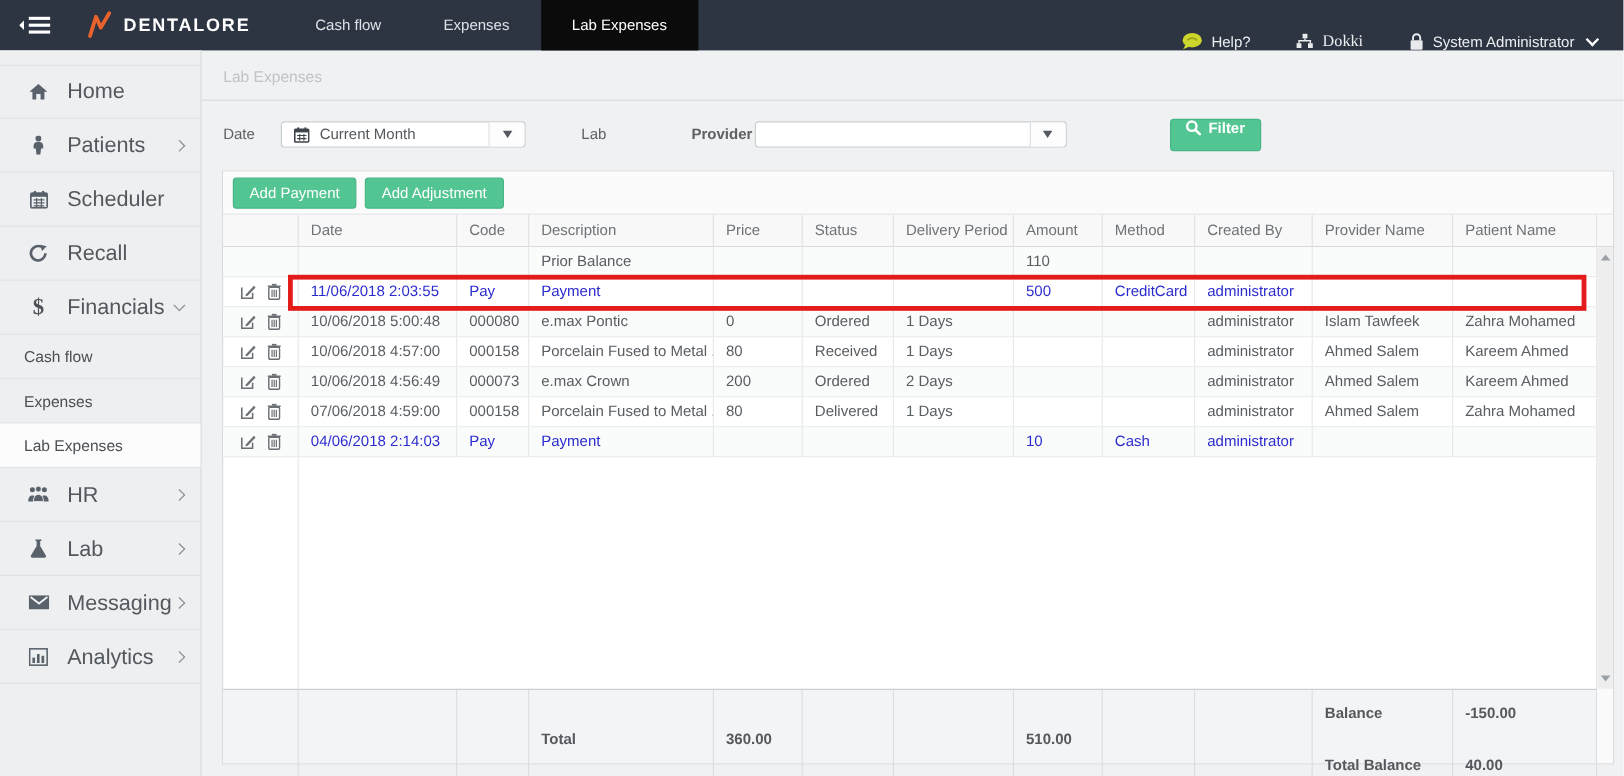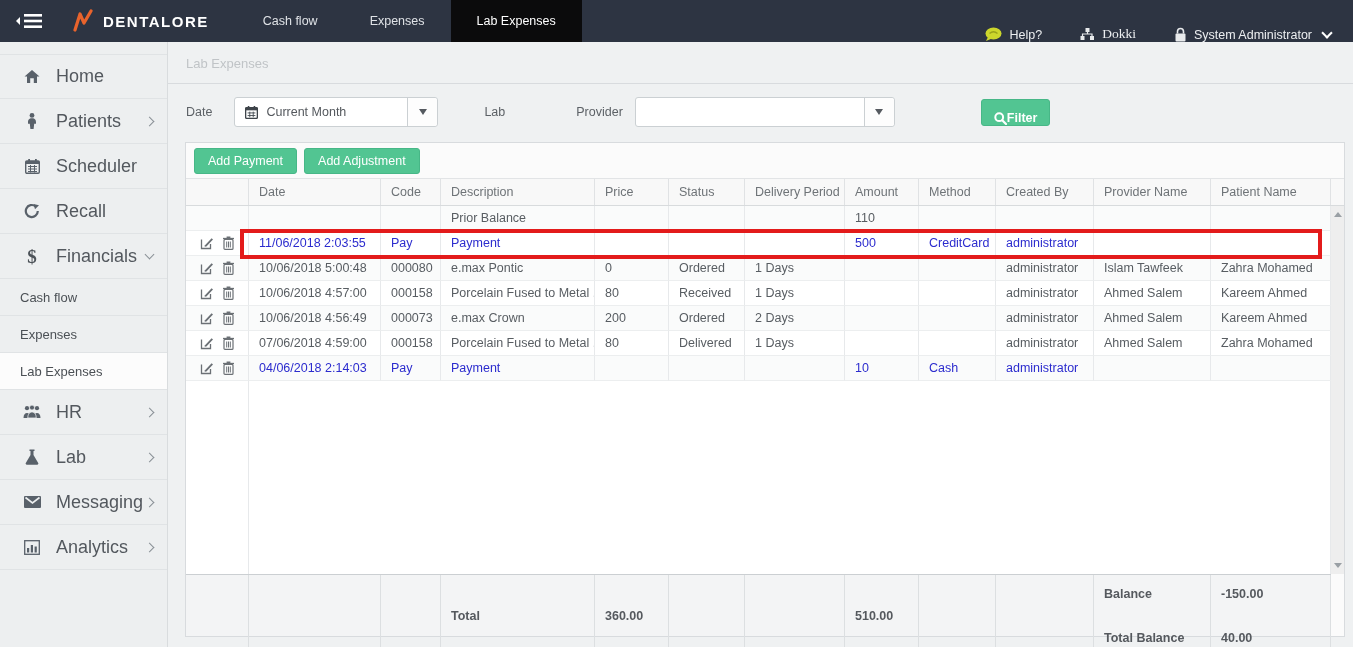--- a/index.html
+++ b/index.html
@@ -33,26 +33,26 @@
   .side-sub.active { background:#fcfcfc; }
   .chev-r { width:7px; height:7px; border-right:1.5px solid #8a9096; border-bottom:1.5px solid #8a9096; transform:rotate(-45deg); margin-left:auto; }
   .chev-d { width:7px; height:7px; border-right:1.5px solid #8a9096; border-bottom:1.5px solid #8a9096; transform:rotate(45deg); margin-left:auto; margin-top:-3px; }
   .dollar { font-family:"Liberation Serif",serif; font-size:19px; font-weight:bold; color:#4c5258; line-height:1; }
 
   
   .page-title { padding:14px 0 12px 18px; font-size:13px; color:#c0c4c7; }
   .head-divider { border-bottom:1px solid #d8dbde; }
   .filters { height:56px; display:flex; align-items:center; padding-left:18px; }
   .flabel { color:#5c6166; margin-right:22px; }
-  .select { height:30px; background:#fff; border:1px solid #cbd0d3; border-radius:3px; display:flex; align-items:stretch; cursor:pointer; }
+  .select { height:22px; background:#fff; border:1px solid #cbd0d3; border-radius:3px; display:flex; align-items:stretch; cursor:pointer; }
   .select .val { display:flex; align-items:center; gap:8px; padding:0 10px; color:#54585d; flex:1; }
   .select .dd { width:30px; border-left:1px solid #cbd0d3; background:#fdfdfd; display:flex; align-items:center; justify-content:center; border-radius:0 3px 3px 0; }
   .tri-down { width:0; height:0; border-left:4.5px solid transparent; border-right:4.5px solid transparent; border-top:6px solid #555a60; }
   .btn-green { background:#52c592; border:1px solid #47b787; color:#fff; border-radius:3px; font-size:12.5px; cursor:pointer; font-family:inherit; }
-  .btn-filter { height:27px; padding:0 12px; margin-left:86px; font-weight:bold; display:flex; align-items:flex-end; }
+  .btn-filter { height:27px; padding:0 12px; margin-left:86px; font-weight:bold; display:flex; align-items:flex-start; gap:6px; }
 
   
   .panel { margin:2px 0 0 17px; width:1160px; background:#fff; border:1px solid #d8dbde; }
   .toolbar { height:36px; display:flex; align-items:center; gap:7px; padding:0 8px; border-bottom:1px solid #e2e4e6; background:#fbfbfb; }
   .btn-add { height:26px; padding:0 13px; }
   .tablewrap { position:relative; }
   .gridrow { display:grid; grid-template-columns:63px 132px 60px 154px 74px 76px 100px 74px 77px 98px 117px 120px; }
   .thead-wrap { display:flex; }
   .thead { height:27px; background:#f8f8f8; border-bottom:1px solid #d8dbdd; }
   .thead .hcell { display:flex; align-items:center; padding-left:10px; color:#6e7377; border-right:1px solid #e0e2e4; overflow:hidden; white-space:nowrap; }
@@ -252,21 +252,21 @@
             </svg>
           <span>Current Month</span>
         </span>
         <span class="dd">
             <span class="tri-down"></span>
           </span>
       </div>
 
       <span class="flabel" style="margin-left:46px; margin-right:28px;">Lab</span>
 
-      <span class="flabel" style="margin-left:43px; margin-right:12px;">Provider</span>
+      <span class="flabel" style="margin-left:43px; margin-right:2px;font-weight:bold;">Provider</span>
       <div class="select" style="width:260px">
         <span class="val">
             <span></span>
           </span>
         <span class="dd">
             <span class="tri-down"></span>
           </span>
       </div>
 
       <button class="btn-green btn-filter">

